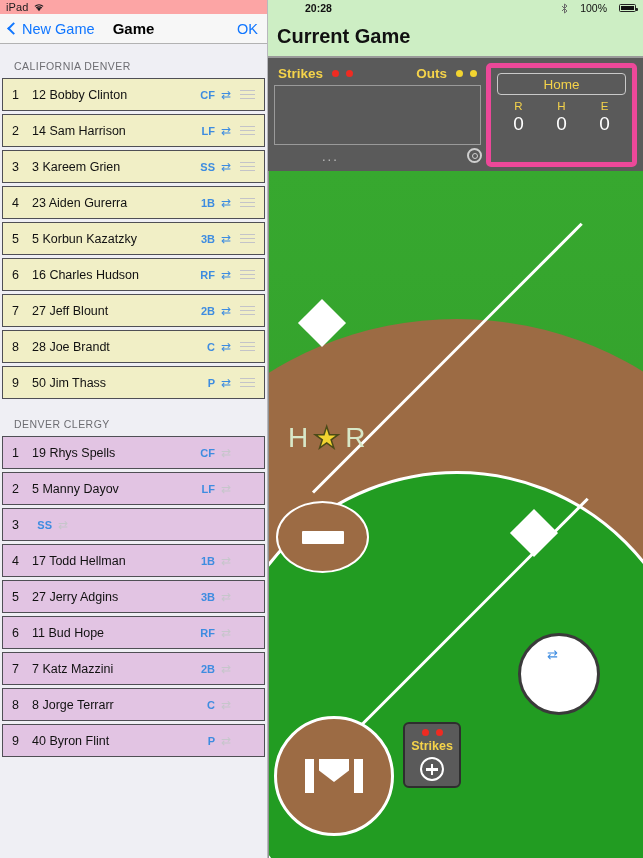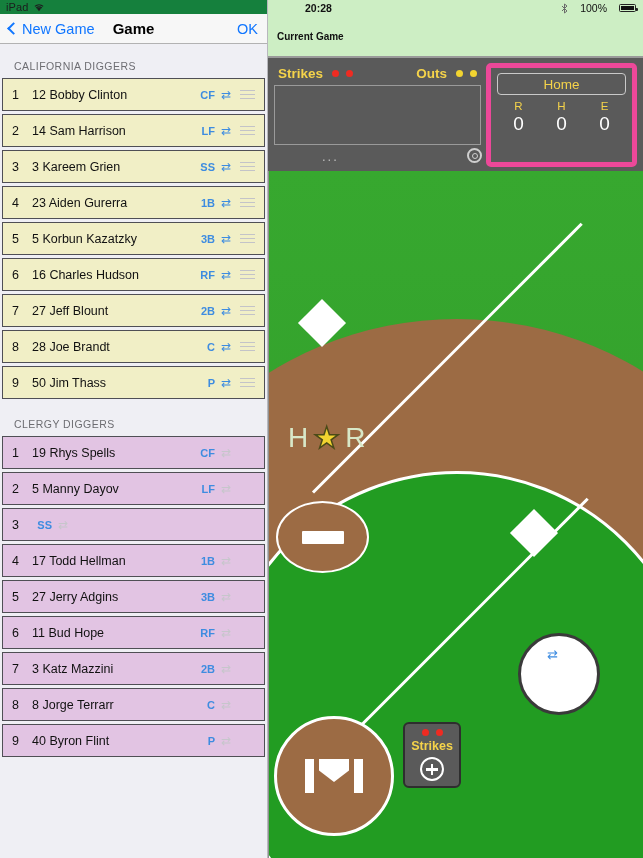--- a/index.html
+++ b/index.html
@@ -8,21 +8,21 @@
     font-family:"Liberation Sans", sans-serif;
     background:#efeff4; overflow:hidden;
   }
   #app { position:relative; width:643px; height:858px; display:flex; }
 
   
   #left { width:268px; height:858px; background:#efeff4; position:relative;
           border-right:1px solid #b8b8bd; overflow:hidden; }
 
   .ios-status { height:14px; display:flex; align-items:center; padding:0 6px;
-                font-size:11px; color:#1c1c1e; background:#15803d;text-align:right; }
+                font-size:11px; color:#1c1c1e; background:#fca5a5;text-align:right; }
   .ios-status .lbl { font-size:11px; letter-spacing:.1px; }
   .wifi { margin-left:5px; display:inline-block; }
 
   .navbar { height:30px; background:#f7f7f7; border-bottom:1px solid #b2b2b2;
             display:flex; align-items:center; padding:0 9px; position:relative; }
   .nav-back { display:flex; align-items:center; color:#1076ff; font-size:14.5px;
               cursor:pointer; }
   .chev { width:9px; height:9px; border-left:2px solid #1076ff;
           border-bottom:2px solid #1076ff; transform:rotate(45deg);
           margin-right:4px; }
@@ -55,21 +55,21 @@
   .r-status { height:16px; background:#cdeec4; display:flex; align-items:center;
               padding:0 7px; font-size:10.5px; color:#111; }
   .r-status .clock { margin-left:30px; font-weight:bold; font-size:10.5px; }
   .r-status .right { margin-left:auto; display:flex; align-items:center; gap:12px; }
   .batt { width:17px; height:8px; border:1px solid #222; border-radius:1.5px;
           position:relative; }
   .batt::before{ content:""; position:absolute; inset:1px; background:#111; }
   .batt::after{ content:""; position:absolute; right:-3px; top:2.5px;
                 width:2px; height:3px; background:#222; border-radius:0 1px 1px 0; }
   .r-title { height:42px; background:#cdeec4; display:flex; align-items:center;
-             padding:0 9px; font-size:10px; font-weight:bold; color:#111;
+             padding:0 9px; font-size:20px; font-weight:bold; color:#111;
              border-bottom:2px solid #9a9a9a; }
 
   
   .scoreboard { height:113px; background:#5a5a5a; display:flex; padding:5px 6px 4px 6px;
                 position:relative; }
   .sb-left { flex:1; display:flex; flex-direction:column; }
   .sb-counts { display:flex; align-items:center; height:20px; padding:0 4px; }
   .cnt-lbl { color:#f5d34a; font-size:13.5px; font-weight:bold; }
   .dots { display:flex; gap:7px; margin-left:9px; }
   .dot { width:7px; height:7px; border-radius:50%; }
@@ -163,21 +163,21 @@
     <div class="navbar">
       <div class="nav-back">
         <span class="chev"></span>
         <span>New Game</span>
       </div>
       <div class="nav-title">Game</div>
       <div class="nav-ok">OK</div>
     </div>
 
     <div class="roster" id="roster">
-        <div class="sect-hdr">CALIFORNIA DIGGERS</div>
+        <div class="sect-hdr">CALIFORNIA DENVER</div>
         <div class="row clergy">
           <span class="r-idx">1</span>
           <span class="r-name">12 Bobby Clinton</span>
           <span class="r-pos">CF</span>
           <span class="swap">⇄</span>
           <span class="grip">
             <i></i>
             <i></i>
             <i></i>
           </span>
@@ -263,21 +263,21 @@
           <span class="r-idx">9</span>
           <span class="r-name">50 Jim Thass</span>
           <span class="r-pos">P</span>
           <span class="swap">⇄</span>
           <span class="grip">
             <i></i>
             <i></i>
             <i></i>
           </span>
         </div>
-        <div class="sect-hdr">CLERGY DIGGERS</div>
+        <div class="sect-hdr">DENVER CLERGY</div>
         <div class="row diggers">
           <span class="r-idx">1</span>
           <span class="r-name">19 Rhys Spells</span>
           <span class="r-pos">CF</span>
           <span class="swap dim">⇄</span>
           <span class="grip hide">
             <i></i>
             <i></i>
             <i></i>
           </span>
@@ -331,21 +331,21 @@
           <span class="r-pos">RF</span>
           <span class="swap dim">⇄</span>
           <span class="grip hide">
             <i></i>
             <i></i>
             <i></i>
           </span>
         </div>
         <div class="row diggers">
           <span class="r-idx">7</span>
-          <span class="r-name">3 Katz Mazzini</span>
+          <span class="r-name">7 Katz Mazzini</span>
           <span class="r-pos">2B</span>
           <span class="swap dim">⇄</span>
           <span class="grip hide">
             <i></i>
             <i></i>
             <i></i>
           </span>
         </div>
         <div class="row diggers">
           <span class="r-idx">8</span>

